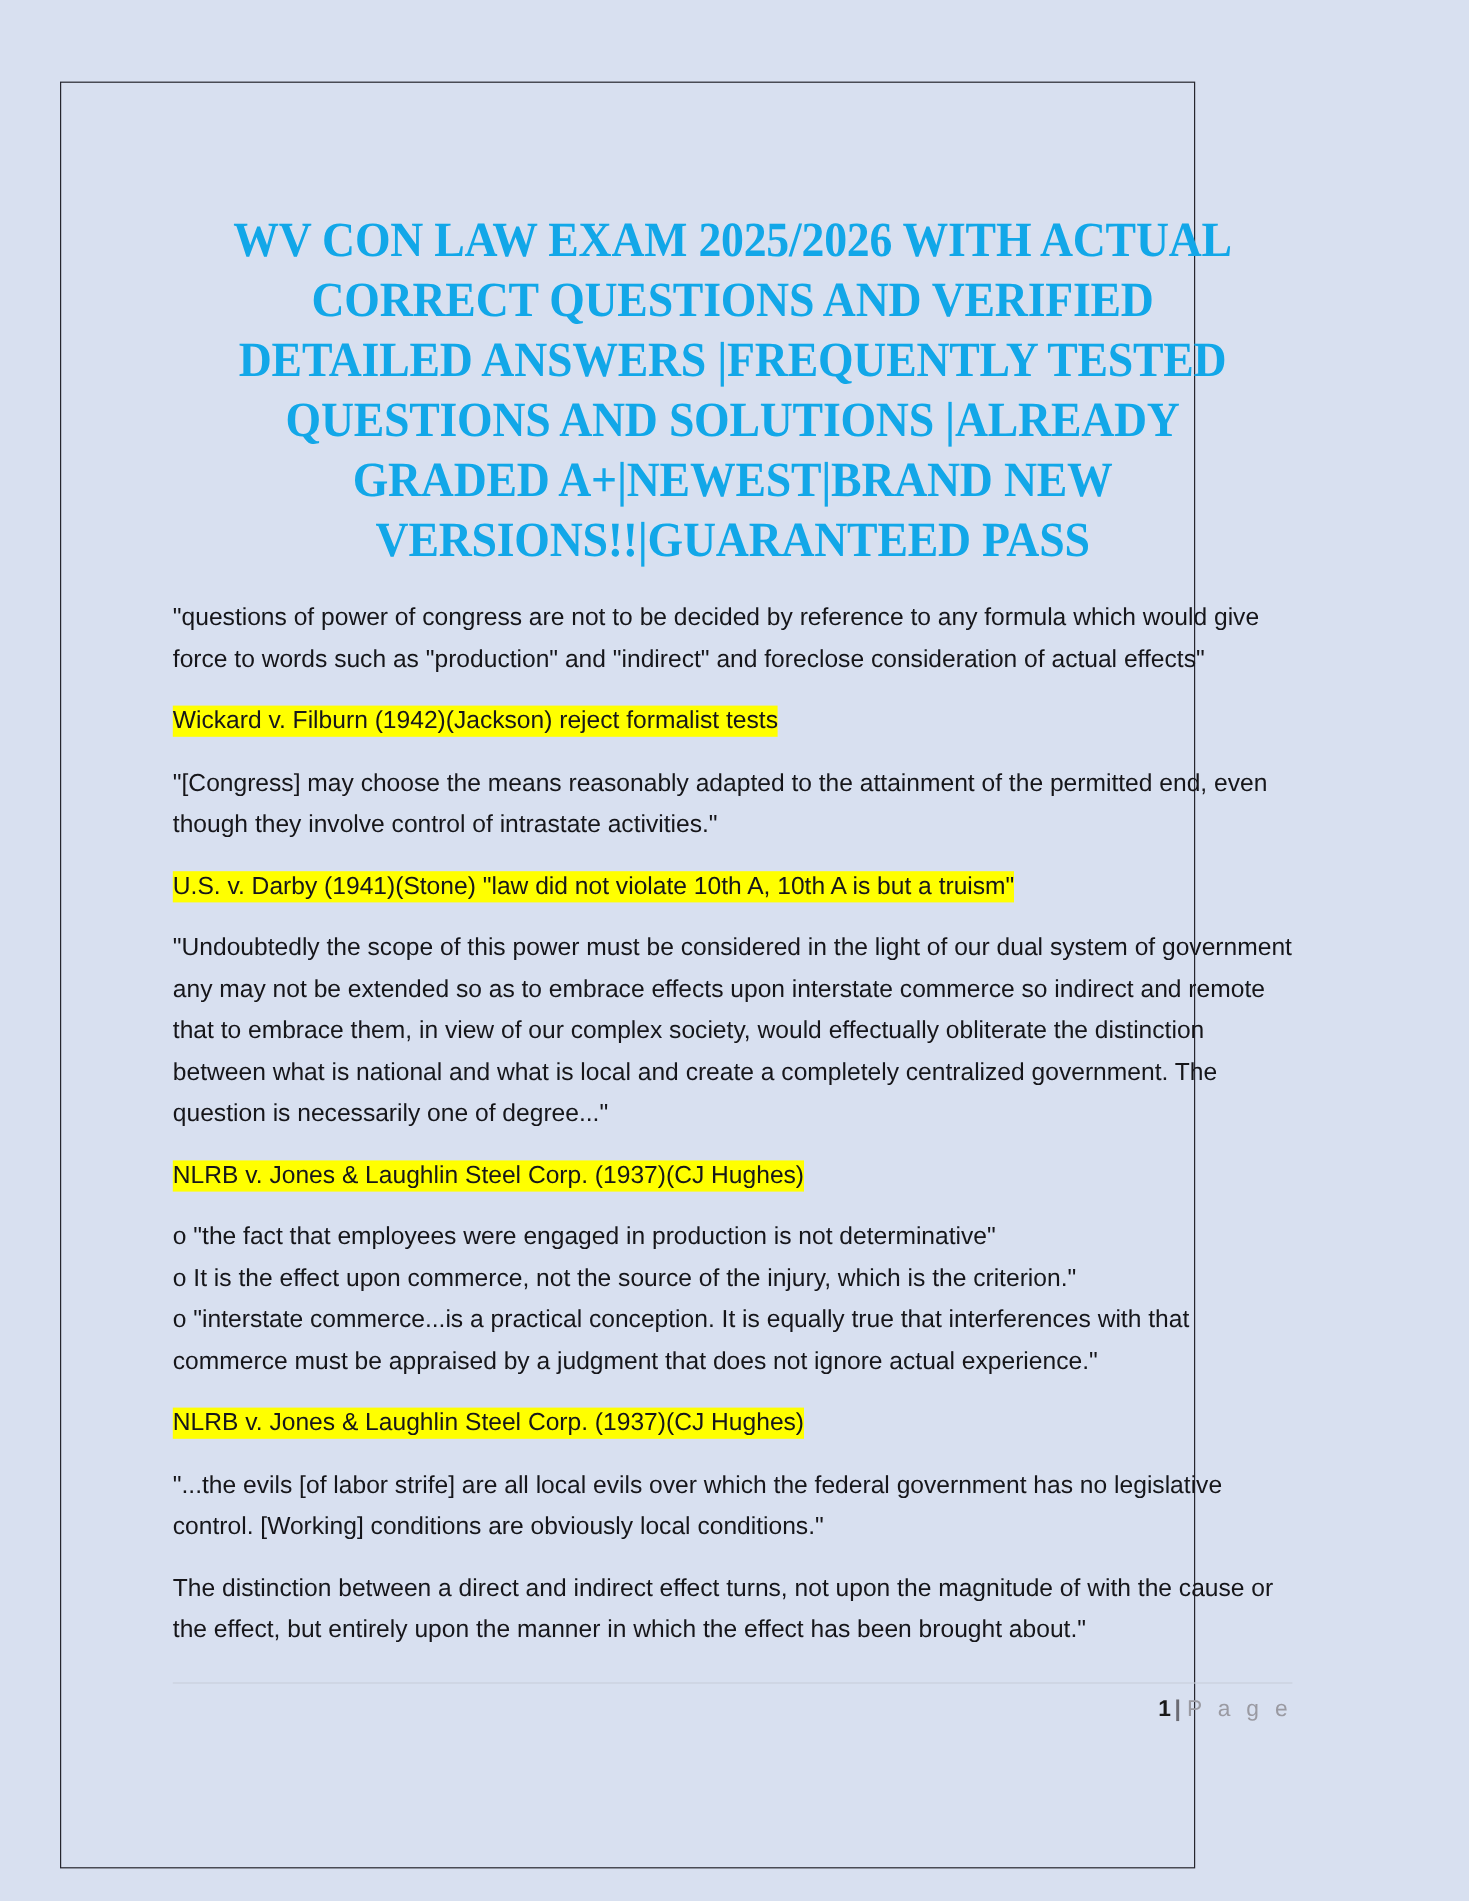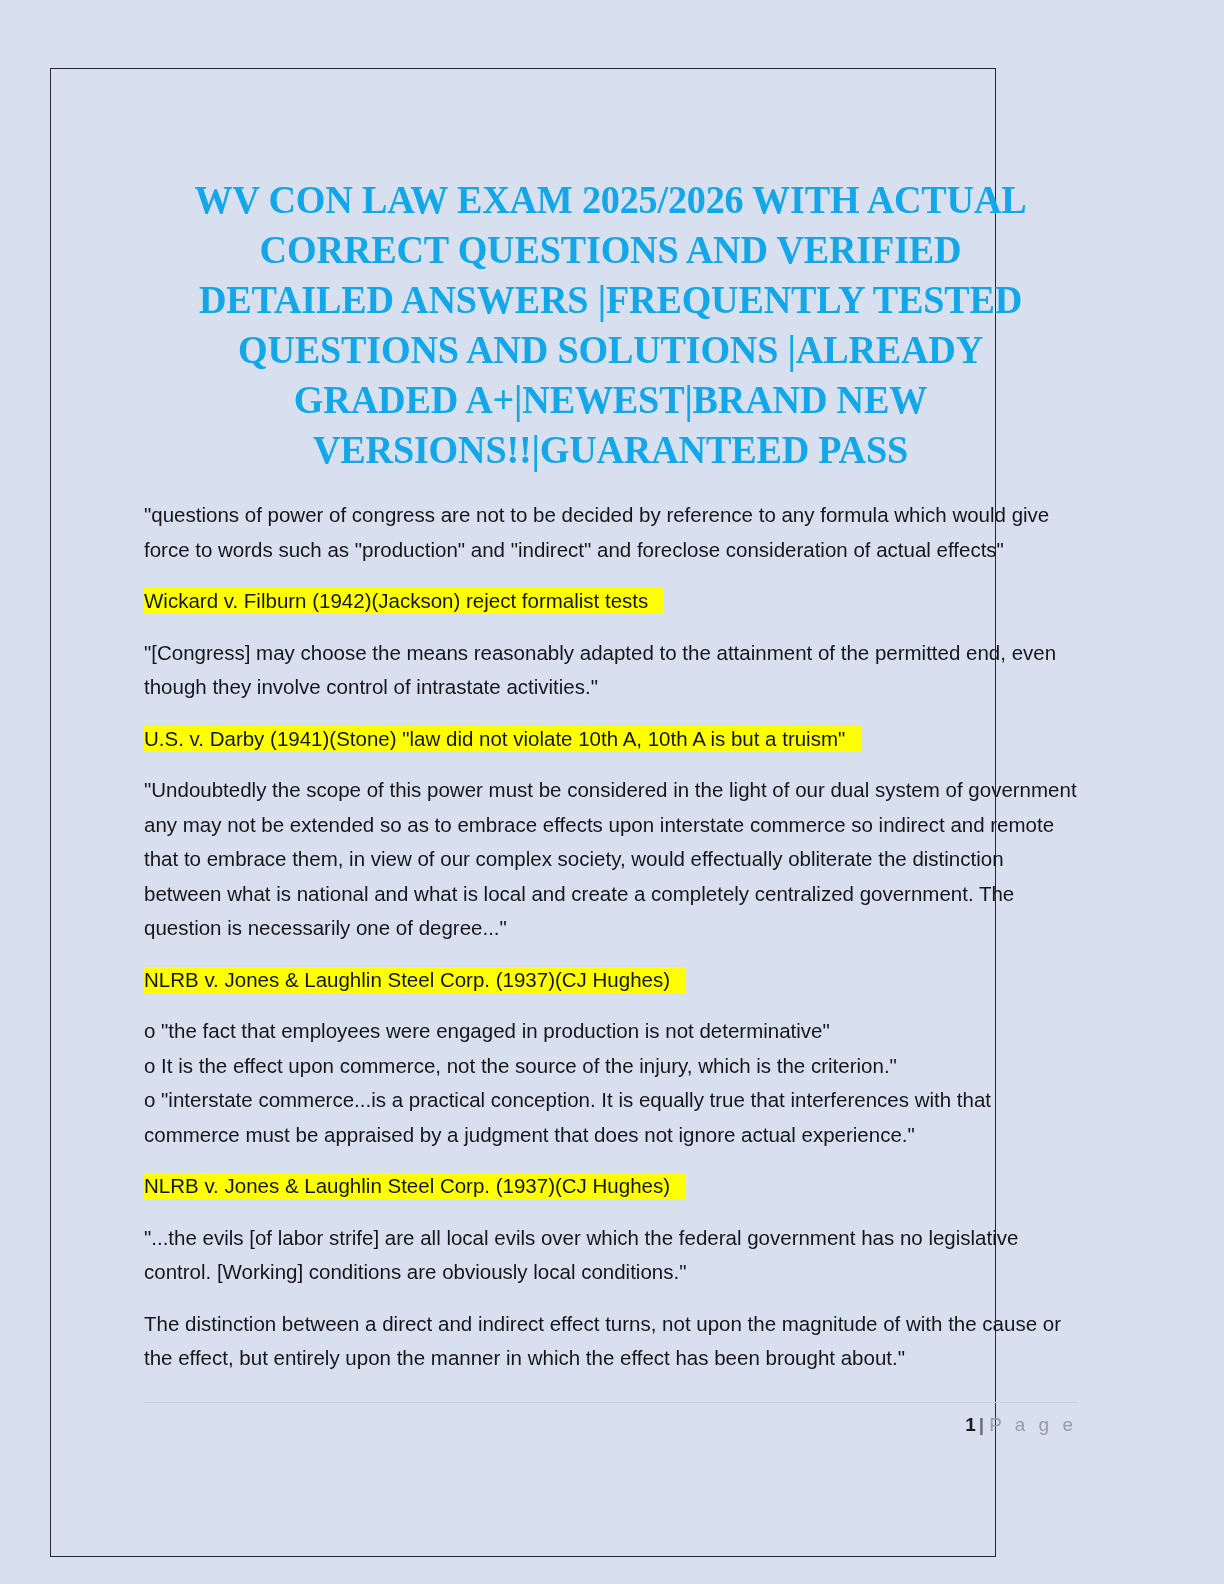--- a/index.html
+++ b/index.html
@@ -67,21 +67,21 @@
     font-family: "Liberation Sans", sans-serif;
     font-size: 20.5px;
     line-height: 34.5px;
     color: #16161a;
   }
 
   p.highlight-line span.hl {
     background: #ffff00;
     box-decoration-break: clone;
     -webkit-box-decoration-break: clone;
-    padding: 1px 16px 2px 0;
+    padding: 1px 0 2px 0;
   }
 
   p.bullets {
     margin: 0 0 17px 0;
     font-family: "Liberation Sans", sans-serif;
     font-size: 20.5px;
     line-height: 34.5px;
     color: #16161a;
     white-space: pre-line;
   }

